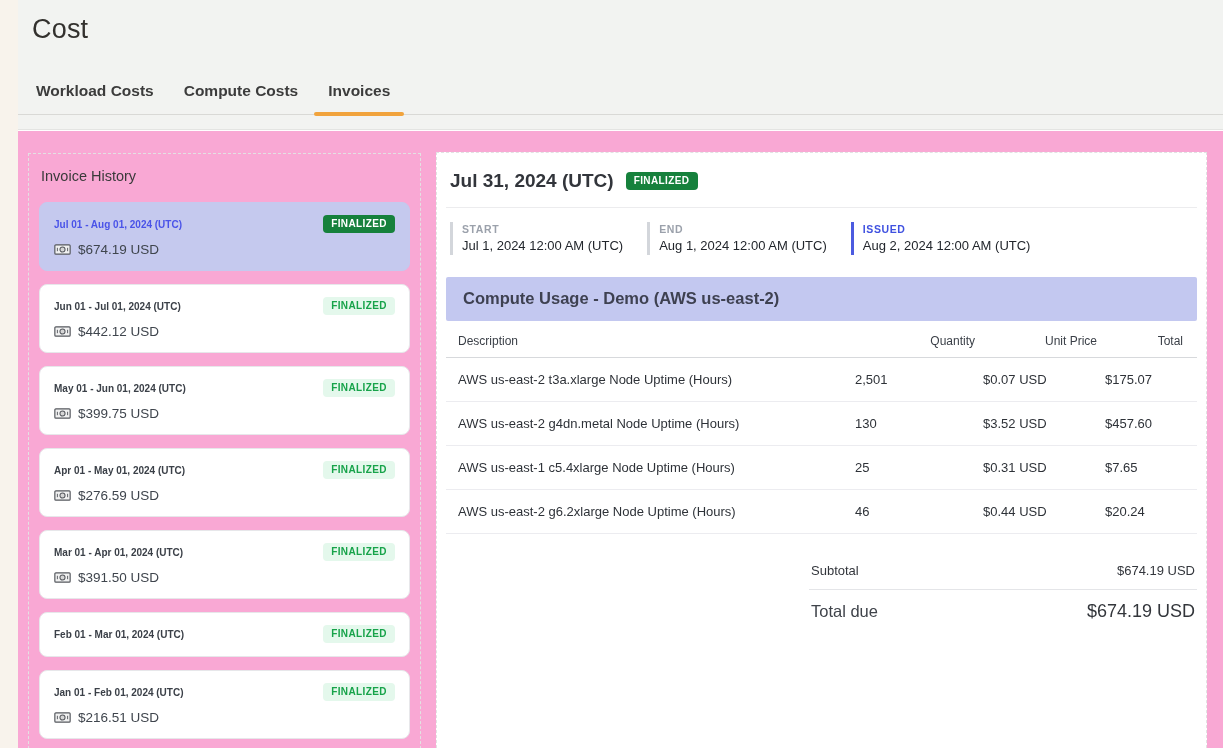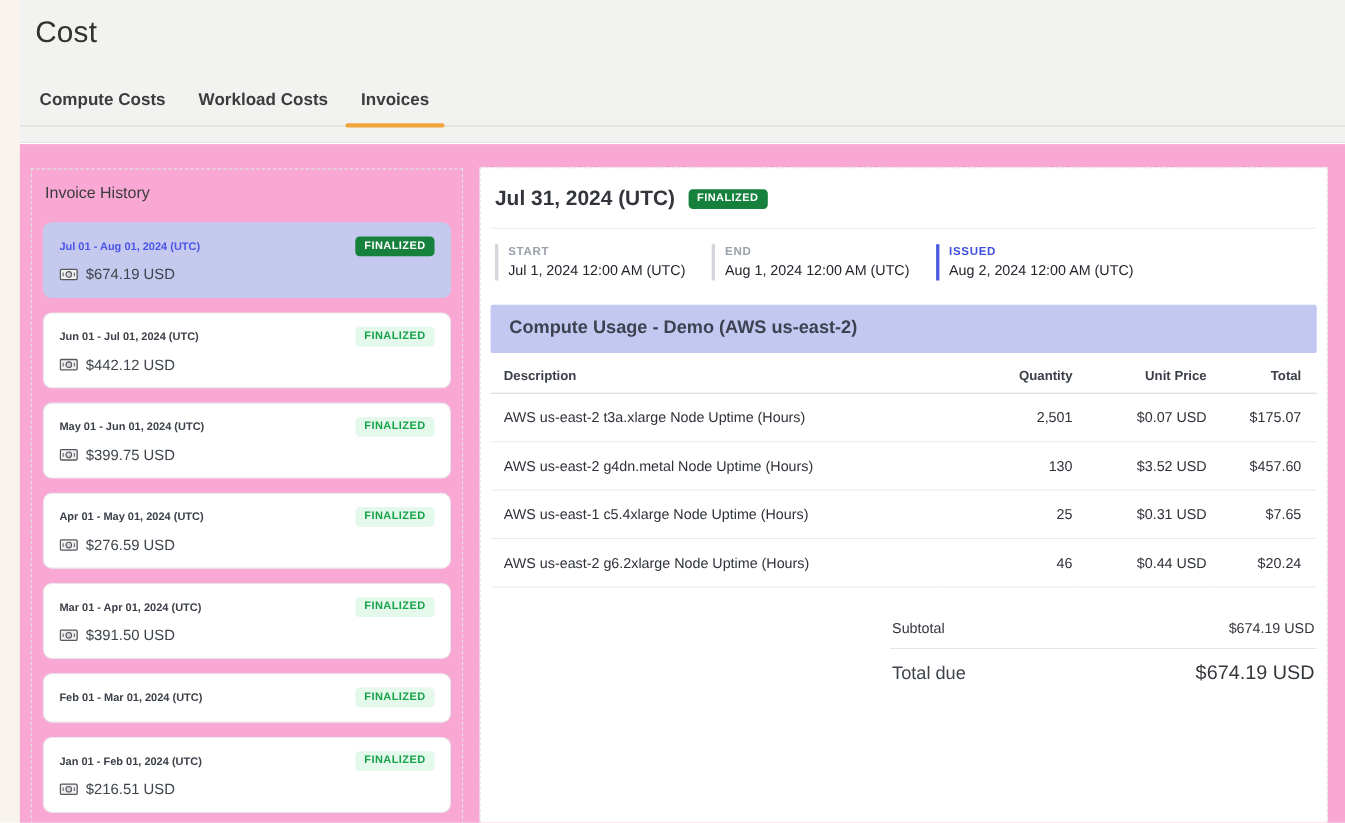--- a/index.html
+++ b/index.html
@@ -59,26 +59,26 @@
   .meta-item.accent .meta-label { color:#3f51e0; }
   .meta-value { font-size:13px; color:#22262c; margin-top:3px; }
 
   .section-header {
     margin:22px 0 0 0; background:#c3c8f0; color:#3e4151;
     font-size:16.5px; font-weight:700; padding:12px 17px 13px 17px; border-radius:2px;
   }
 
   table.usage { width:100%; border-collapse:collapse; }
   table.usage th {
-    font-size:12px; font-weight:700; color:#3a3f47; text-align:right;
+    font-size:12px; font-weight:400; color:#3a3f47; text-align:right;
     padding:13px 4px 9px 4px; border-bottom:1px solid #d7d9dc;
   }
   table.usage th:first-child { text-align:left; padding-left:12px; }
   table.usage td {
-    font-size:13px; color:#2e3238; text-align:right;
+    font-size:13px; color:#2e3238; text-align:left;
     padding:14px 4px; border-bottom:1px solid #ececf0;
   }
   table.usage td:first-child { text-align:left; padding-left:12px; }
   col.c-desc { width:auto; } col.c-qty { width:128px; } col.c-unit { width:122px; } col.c-total { width:96px; }
   table.usage th:last-child, table.usage td:last-child { padding-right:14px; }
 
   .totals { margin:18px 0 0 auto; width:388px; }
   .totals-row { display:flex; justify-content:space-between; align-items:baseline; padding:11px 2px; }
   .totals-row.sub { border-bottom:1px solid #e4e5e8; font-size:13px; color:#33363c; }
   .totals-row.due .t-label { font-size:16.5px; color:#3f434a; }
@@ -99,22 +99,22 @@
 </svg>
 
 <div class="left-strip"></div>
 <div class="top-band">
     <div class="rule"></div>
   </div>
 
 <h1 class="page-title">Cost</h1>
 
 <nav class="tab-bar">
+  <div class="tab">Workload Costs</div>
   <div class="tab">Compute Costs</div>
-  <div class="tab">Workload Costs</div>
   <div class="tab active">Invoices</div>
 </nav>
 
 <div class="content">
 
   <aside class="sidebar">
     <div class="sidebar-title">Invoice History</div>
 
     <div class="invoice-card selected">
       <div class="card-top">

